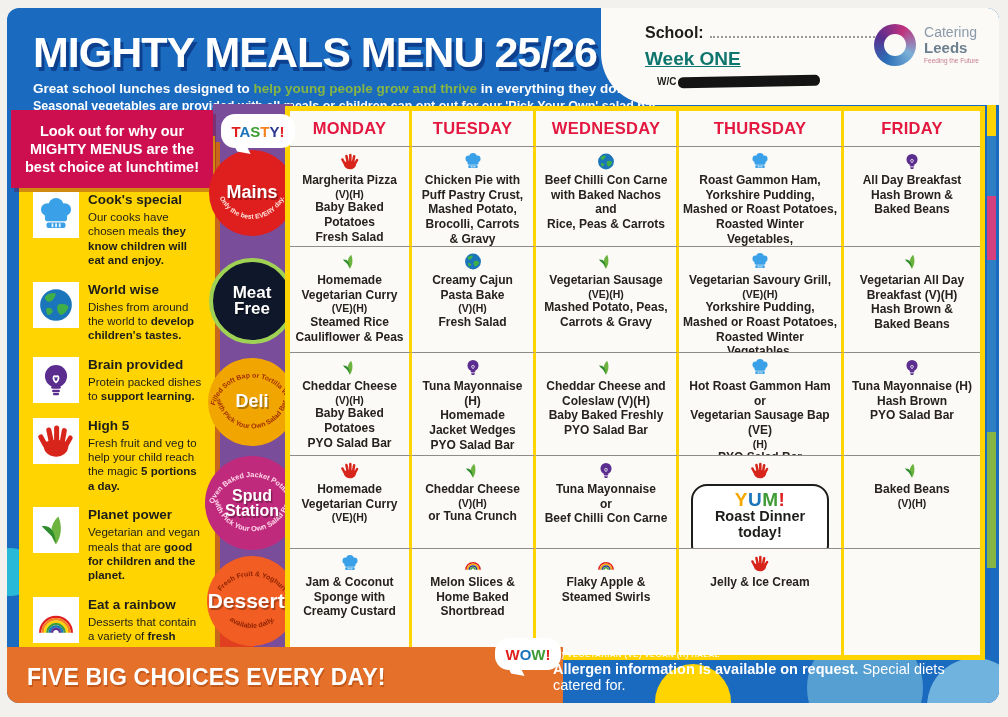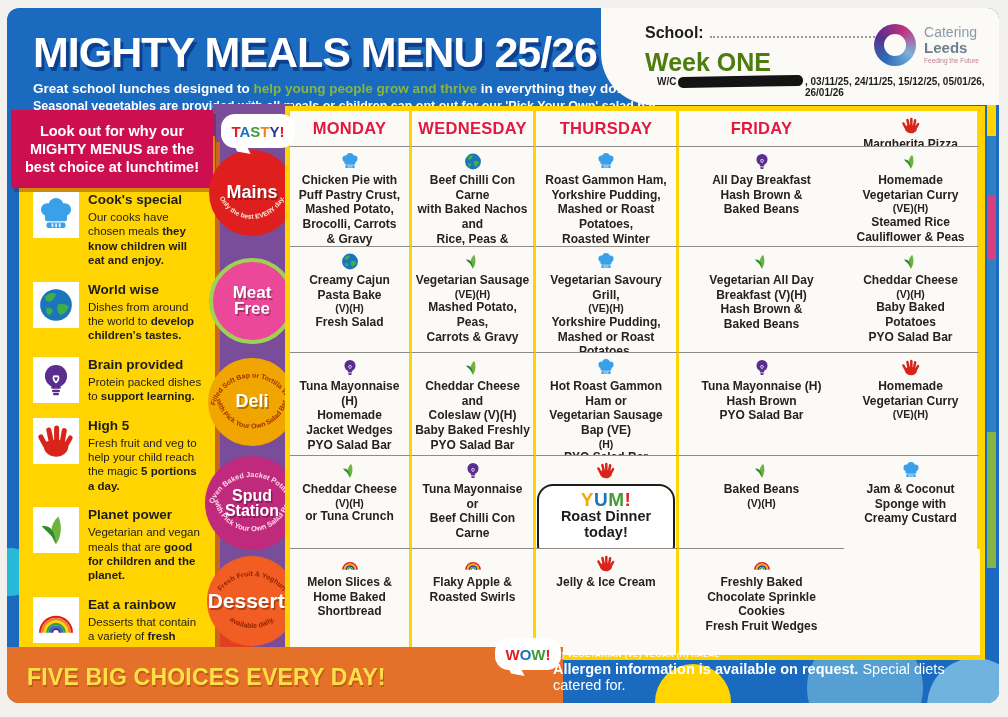--- a/index.html
+++ b/index.html
@@ -21,21 +21,21 @@
   .hdr-tag1{margin-top:4px;font-size:13.5px;font-weight:bold;color:#fff;white-space:nowrap;}
   .hdr-tag1 .hl{color:#86b545;}
   .hdr-tag2{margin-top:3px;font-size:12.5px;font-weight:bold;color:#fff;white-space:nowrap;}
   
   .school-panel{
     position:absolute;right:0;top:0;width:398px;height:97px;
     background:#fbfaf6;border-bottom-left-radius:52px;z-index:5;
   }
   .school-row{position:absolute;left:44px;top:14px;font-size:16px;font-weight:bold;color:#1d1d1b;}
   .school-dots{display:inline-block;width:200px;border-bottom:2px dotted #9a9a9a;height:14px;margin-left:6px;}
-  .week-one{position:absolute;left:44px;top:40px;font-size:25px;font-weight:bold;color:#4d7c0f;}
+  .week-one{position:absolute;left:44px;top:40px;font-size:19px;font-weight:bold;color:#0f766e;text-decoration:underline;}
   .wc-line{position:absolute;left:56px;top:68px;font-size:10px;font-weight:bold;color:#1d1d1b;display:flex;align-items:flex-start;}
   .redaction{display:inline-block;width:142px;height:11px;background:#141414;border-radius:5px;transform:rotate(-1deg);margin:0 2px;}
   .logo{position:absolute;right:20px;top:16px;display:flex;gap:8px;align-items:center;}
   .logo-ring{width:42px;height:42px;border-radius:50%;background:conic-gradient(from 210deg,#2b6fb7,#5b2d8e,#c0327e,#7bb0d8,#2b6fb7);position:relative;}
   .logo-ring::after{content:"";position:absolute;inset:10px;background:#fbfaf6;border-radius:50%;}
   .logo-name{font-size:14px;color:#8a9aaa;line-height:1.05;}
   .logo-name b{font-size:15px;color:#6b7f8f;}
   .logo-tag{font-size:6.5px;color:#c77d92;margin-top:2px;}
   
   .side-panel{
@@ -106,21 +106,21 @@
   }
   .day-cell,.menu-cell{border-right:3px solid #ffd400;}
   .col-last{border-right:none;}
   .row-last{border-bottom:none;}
   .cell-icon{height:19px;margin-bottom:2px;flex:0 0 auto;}
   .cell-icon svg{height:19px;width:22px;}
   .cell-line{font-size:12px;font-weight:bold;color:#27221f;line-height:1.22;}
   .cell-line.tag{font-size:10.5px;}
   
   .orange-band{position:absolute;left:0;bottom:0;width:556px;height:56px;background:#e4702a;z-index:4;}
-  .five-big{position:absolute;left:20px;bottom:12px;z-index:5;color:#fde047;font-weight:bold;font-size:23px;letter-spacing:.2px;text-shadow:1px 2px 0 rgba(140,50,0,.4);}
+  .five-big{position:absolute;left:20px;bottom:12px;z-index:5;color:#ffffff;font-weight:bold;font-size:23px;letter-spacing:.2px;text-shadow:1px 2px 0 rgba(140,50,0,.4);}
   .allergen{position:absolute;right:14px;bottom:10px;width:432px;z-index:5;color:#fff;}
   .allergen .key{font-size:8px;font-weight:bold;opacity:.85;letter-spacing:.3px;}
   .allergen .main{font-size:14.5px;margin-top:2px;}
   .allergen .main b{font-weight:bold;}
   
   .decor{position:absolute;border-radius:50%;}
   .edge-strip{position:absolute;right:3px;width:9px;z-index:2;}
 </style>
 </head>
 <body>
@@ -132,21 +132,20 @@
     <div class="hdr-tag1"><span>Great school lunches designed to </span><span class="hl">help young people grow and thrive</span><span> in everything they do!</span></div>
     <div class="hdr-tag2">Seasonal vegetables are provided with all meals or children can opt out for our 'Pick Your Own' salad bar.</div>
   </div>
 
   <div class="school-panel">
     <div class="school-row"><span>School:</span><span class="school-dots"></span></div>
     <div class="week-one">Week ONE</div>
     <div class="wc-line">
       <span>W/C</span>
       <span class="redaction"></span>
-      <span>, 03/11/25, 24/11/25, 15/12/25, 05/01/26, 26/01/26</span>
     </div>
     <div class="logo">
       <div class="logo-ring"></div>
       <div>
         <div class="logo-name"><span>Catering</span><br><b>Leeds</b>
           <div class="logo-tag">Feeding the Future</div>
         </div>
       </div>
     </div>
   </div>
@@ -275,21 +274,21 @@
             <path id="tp0" d="M 7,57 A 44,44 0 0 1 93,57"></path>
             <path id="bp0" d="M 10,48 A 41,41 0 0 0 90,48"></path>
           </defs>
       <text class="arc" fill="#ffe3da"><textPath href="#tp0" startOffset="50%" text-anchor="middle"></textPath></text>
       <text class="arc" fill="#ffe3da"><textPath href="#bp0" startOffset="50%" text-anchor="middle">Only the best EVERY day.</textPath></text>
     </svg>
     <span class="lbl" style="font-size:18px">
           <span>Mains</span>
         </span>
       </div>
-      <div class="circle" style="left: 202px; top: 250px; width: 86px; height: 86px; background: #ec4899; border: 4px solid rgb(159, 209, 84); box-sizing: border-box;">
+      <div class="circle" style="left: 202px; top: 250px; width: 86px; height: 86px; background: #0f172a; border: 4px solid rgb(159, 209, 84); box-sizing: border-box;">
         <svg class="arcs" viewBox="0 0 100 100">
       <defs>
             <path id="tp1" d="M 7,57 A 44,44 0 0 1 93,57"></path>
             <path id="bp1" d="M 10,48 A 41,41 0 0 0 90,48"></path>
           </defs>
       <text class="arc" fill="#7cb52e"><textPath href="#tp1" startOffset="50%" text-anchor="middle"></textPath></text>
       <text class="arc" fill="#7cb52e"><textPath href="#bp1" startOffset="50%" text-anchor="middle"></textPath></text>
     </svg>
     <span class="lbl" style="font-size:17px">
           <span>Meat</span>
@@ -333,20 +332,21 @@
       <text class="arc" fill="#8f2300"><textPath href="#bp4" startOffset="50%" text-anchor="middle">available daily.</textPath></text>
     </svg>
     <span class="lbl" style="font-size:21px">
           <span>Desserts</span>
         </span>
       </div>
     </div>
 
   <div class="menu-table" id="menu-grid">
       <div class="day-cell">MONDAY</div>
+      <div class="day-cell">TUESDAY</div>
       <div class="day-cell">WEDNESDAY</div>
       <div class="day-cell">THURSDAY</div>
       <div class="day-cell col-last">FRIDAY</div>
       <div class="menu-cell">
         <span class="cell-icon"><svg viewBox="0 0 24 24">
             <g fill="#d8251c">
               <rect x="2.2" y="7.5" width="3.2" height="9" rx="1.6" transform="rotate(-28 3.8 12)"></rect>
               <rect x="6.7" y="3.4" width="3.2" height="11" rx="1.6" transform="rotate(-12 8.3 9)"></rect>
               <rect x="10.8" y="2.2" width="3.2" height="12" rx="1.6"></rect>
               <rect x="15" y="3.8" width="3.2" height="10.5" rx="1.6" transform="rotate(10 16.6 9)"></rect>
@@ -648,46 +648,34 @@
         <span class="cell-line">Shortbread</span>
       </div>
       <div class="menu-cell row-last">
         <span class="cell-icon"><svg viewBox="0 0 24 24">
             <path d="M 3 20 A 9 9 0 0 1 21 20" stroke="#e0201f" stroke-width="1.9" fill="none"></path>
             <path d="M 5.1 20 A 6.9 6.9 0 0 1 18.9 20" stroke="#f7a800" stroke-width="1.9" fill="none"></path>
             <path d="M 7.2 20 A 4.8 4.8 0 0 1 16.8 20" stroke="#2b3990" stroke-width="1.9" fill="none"></path>
             <path d="M 9.3 20 A 2.7 2.7 0 0 1 14.7 20" stroke="#3f9c35" stroke-width="1.9" fill="none"></path>
           </svg></span>
         <span class="cell-line">Flaky Apple &amp;</span>
-        <span class="cell-line">Roasted Swirls</span>
+        <span class="cell-line">Steamed Swirls</span>
       </div>
       <div class="menu-cell row-last">
         <span class="cell-icon"><svg viewBox="0 0 24 24">
             <g fill="#d8251c">
               <rect x="2.2" y="7.5" width="3.2" height="9" rx="1.6" transform="rotate(-28 3.8 12)"></rect>
               <rect x="6.7" y="3.4" width="3.2" height="11" rx="1.6" transform="rotate(-12 8.3 9)"></rect>
               <rect x="10.8" y="2.2" width="3.2" height="12" rx="1.6"></rect>
               <rect x="15" y="3.8" width="3.2" height="10.5" rx="1.6" transform="rotate(10 16.6 9)"></rect>
               <rect x="18.4" y="8.2" width="3" height="8" rx="1.5" transform="rotate(30 19.9 12)"></rect>
               <path d="M4.5 13 Q12 9.5 19.5 13 Q21 19 15 21.5 Q9 23 5.5 19 Q3.5 16 4.5 13Z"></path>
             </g>
           </svg></span>
         <span class="cell-line">Jelly &amp; Ice Cream</span>
-      </div>
-      <div class="menu-cell col-last row-last">
-        <span class="cell-icon"><svg viewBox="0 0 24 24">
-            <path d="M 3 20 A 9 9 0 0 1 21 20" stroke="#e0201f" stroke-width="1.9" fill="none"></path>
-            <path d="M 5.1 20 A 6.9 6.9 0 0 1 18.9 20" stroke="#f7a800" stroke-width="1.9" fill="none"></path>
-            <path d="M 7.2 20 A 4.8 4.8 0 0 1 16.8 20" stroke="#2b3990" stroke-width="1.9" fill="none"></path>
-            <path d="M 9.3 20 A 2.7 2.7 0 0 1 14.7 20" stroke="#3f9c35" stroke-width="1.9" fill="none"></path>
-          </svg></span>
-        <span class="cell-line">Freshly Baked</span>
-        <span class="cell-line">Chocolate Sprinkle</span>
-        <span class="cell-line">Cookies</span>
-        <span class="cell-line">Fresh Fruit Wedges</span>
       </div>
     </div>
 
   <div class="orange-band"></div>
   <div class="five-big">FIVE BIG CHOICES EVERY DAY!</div>
   <div class="bubble wow-bubble">
       <span id="wow-word"><span style="color: rgb(224, 32, 31);">W</span><span style="color: rgb(27, 117, 187);">O</span><span style="color: rgb(63, 156, 53);">W</span><span style="color: rgb(224, 32, 31);">!</span></span>
       <span class="tail"></span>
     </div>
   <div class="allergen">

